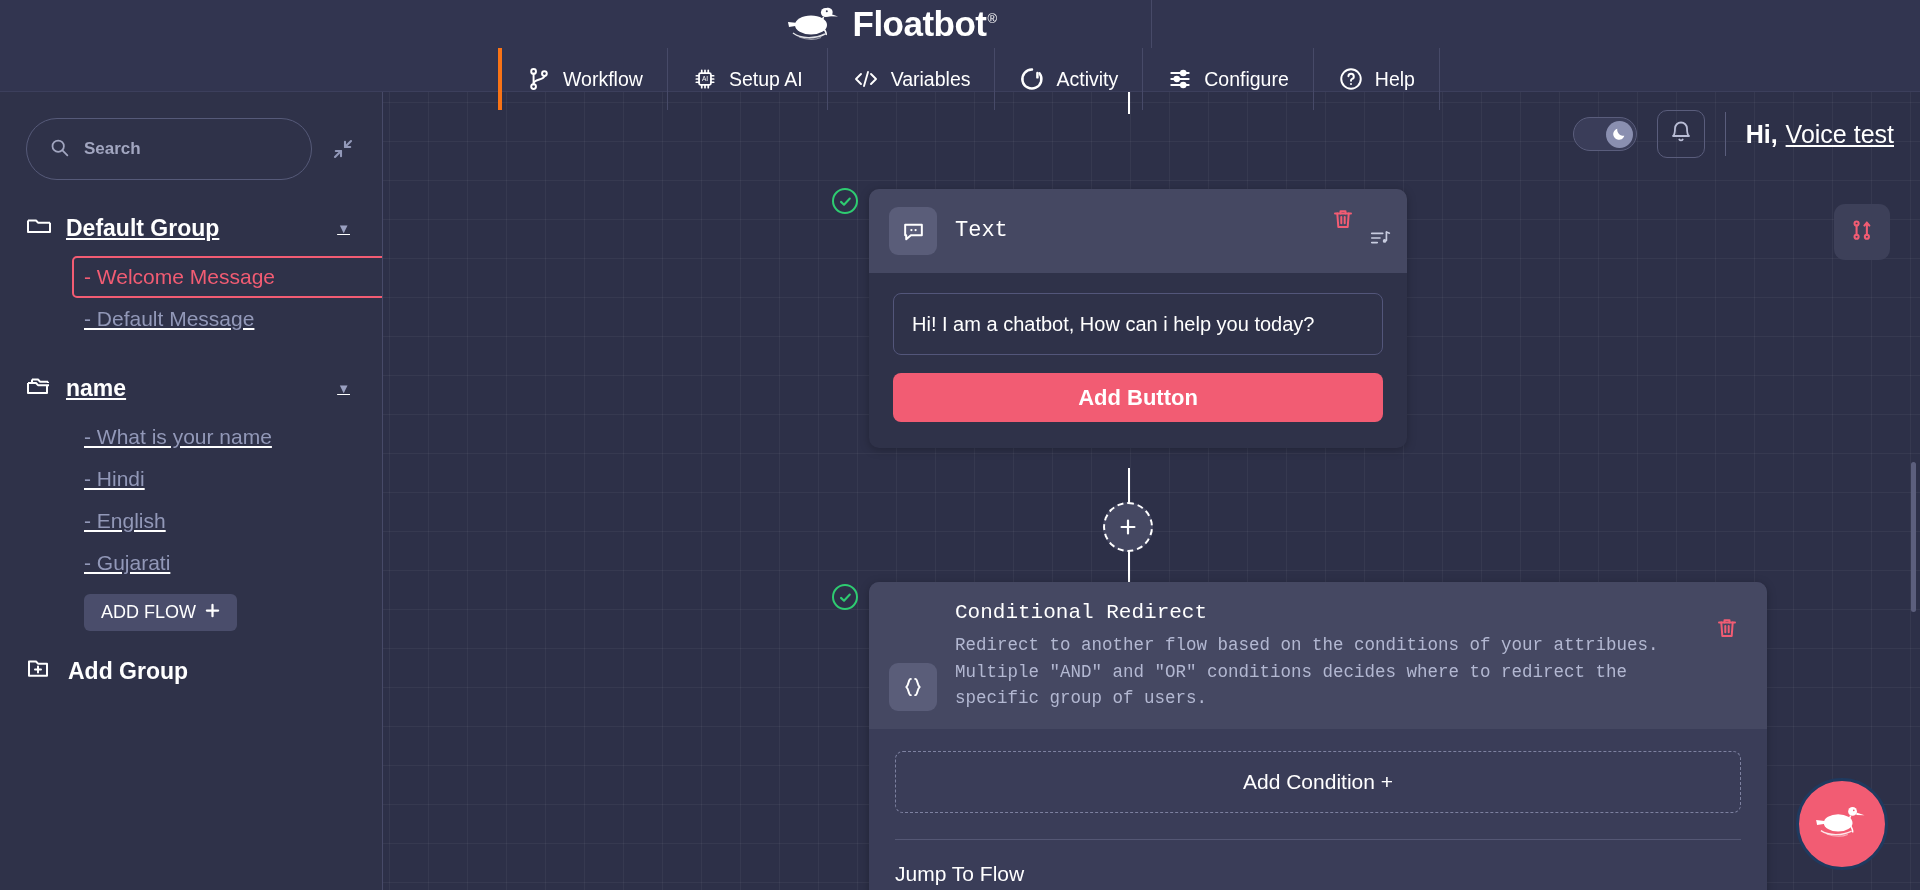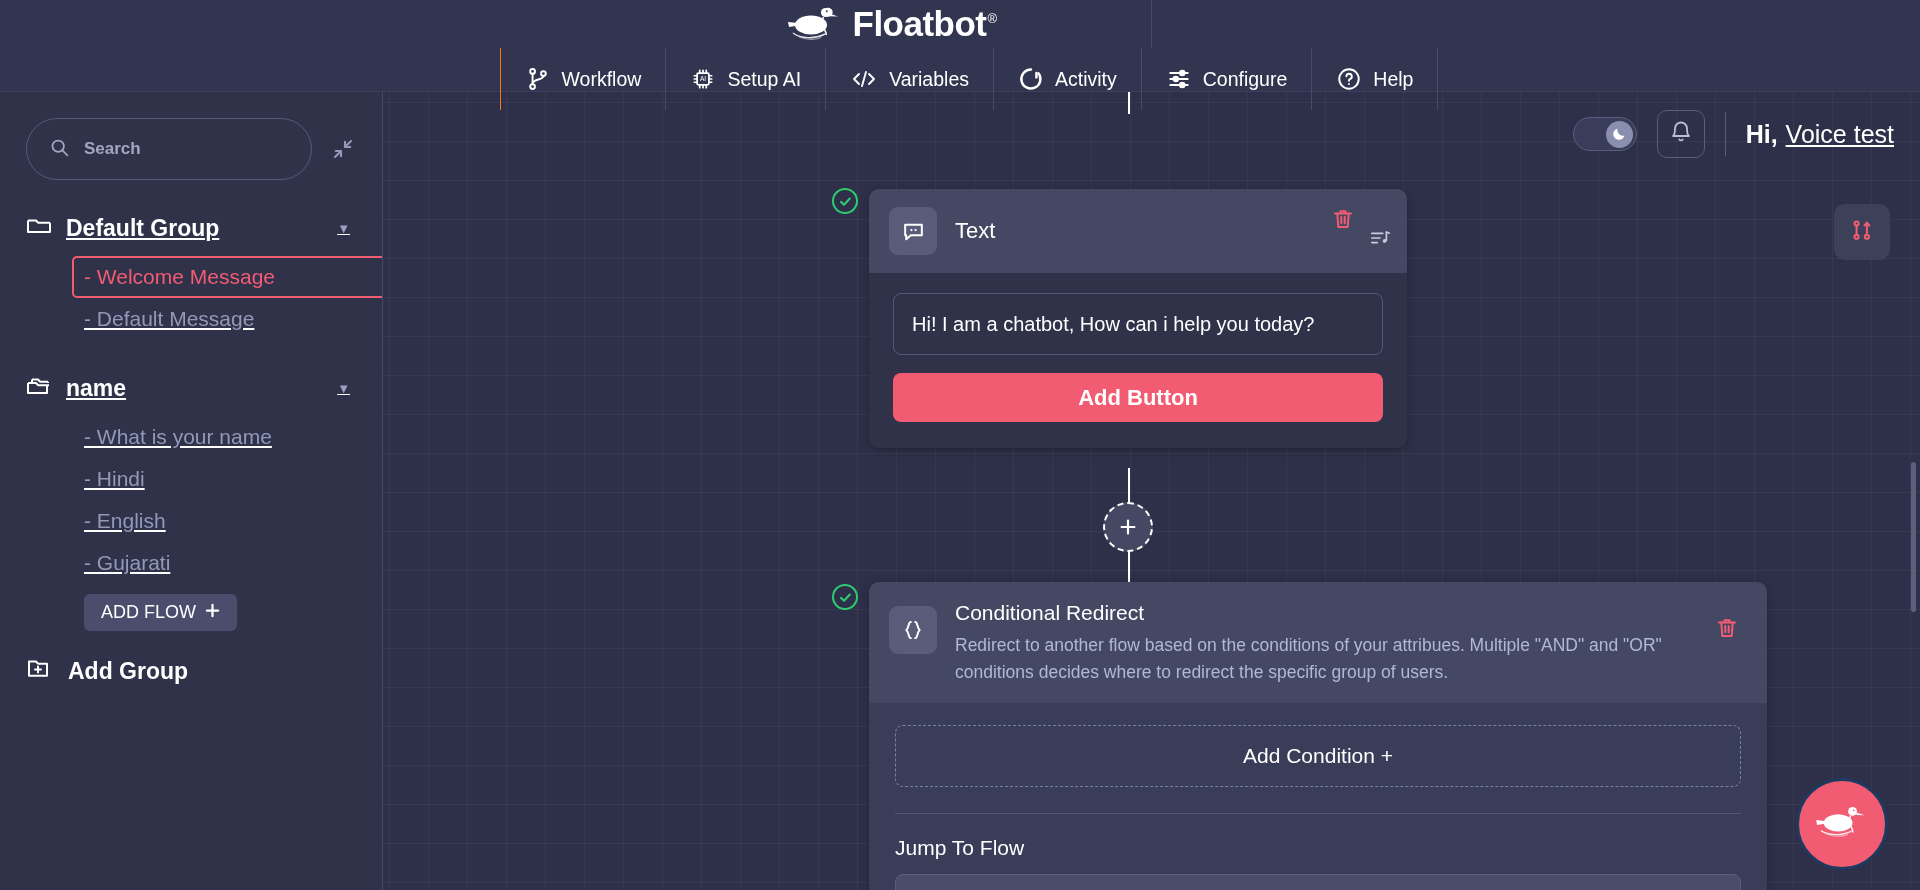--- a/index.html
+++ b/index.html
@@ -33,21 +33,21 @@
   }
   .brand-text sup { font-size: 13px; font-weight: normal; vertical-align: super; margin-left: 1px; }
 
   .navmenu { display: flex; align-items: center; height: 62px; margin-left: 18px; }
   .navitem {
     display: flex; align-items: center; gap: 11px;
     padding: 0 24px; height: 62px;
     border-right: 1px solid #474a68;
     cursor: pointer; white-space: nowrap;
   }
-  .navitem:first-child { border-left: 1px solid #f97316; }
+  .navitem:first-child { border-left: 4px solid #f97316; }
   .navitem .lbl { font-size: 19.5px; color: #ffffff; }
   .navitem svg { display: block; }
 
   .top-right { margin-left: auto; display: flex; align-items: center; padding-right: 26px; gap: 20px; }
   .theme-toggle {
     width: 64px; height: 34px; border-radius: 17px;
     background: #3a3d59; border: 1px solid #5a5d7c;
     display: flex; align-items: center; justify-content: flex-end;
     padding: 0 3px; cursor: pointer;
   }
@@ -143,23 +143,24 @@
 
   .card {
     position: absolute;
     background: #2f3249;
     border-radius: 10px;
     box-shadow: 0 2px 10px rgba(0,0,0,0.25);
     overflow: hidden;
   }
   .card-head {
     background: #454862;
-    display: flex; align-items: flex-start; gap: 18px;
+    display: flex; align-items: flex-end; gap: 18px;
     padding: 18px 20px;
     position: relative;
+    font-family: Liberation Mono, monospace;
   }
   .card-icon {
     width: 48px; height: 48px; min-width: 48px; border-radius: 9px;
     background: #5a5d79; display: flex; align-items: center; justify-content: center;
     color: #ffffff;
   }
   .card-title { font-size: 22px; color: #ffffff; font-weight: normal; line-height: 48px; }
   .card-title-block { flex: 1; padding-right: 70px; }
   .card-title-2 { font-size: 21px; color: #ffffff; line-height: 1.25; margin-bottom: 6px; }
   .card-desc { font-size: 17.5px; color: #b3b8d2; line-height: 1.5; }

